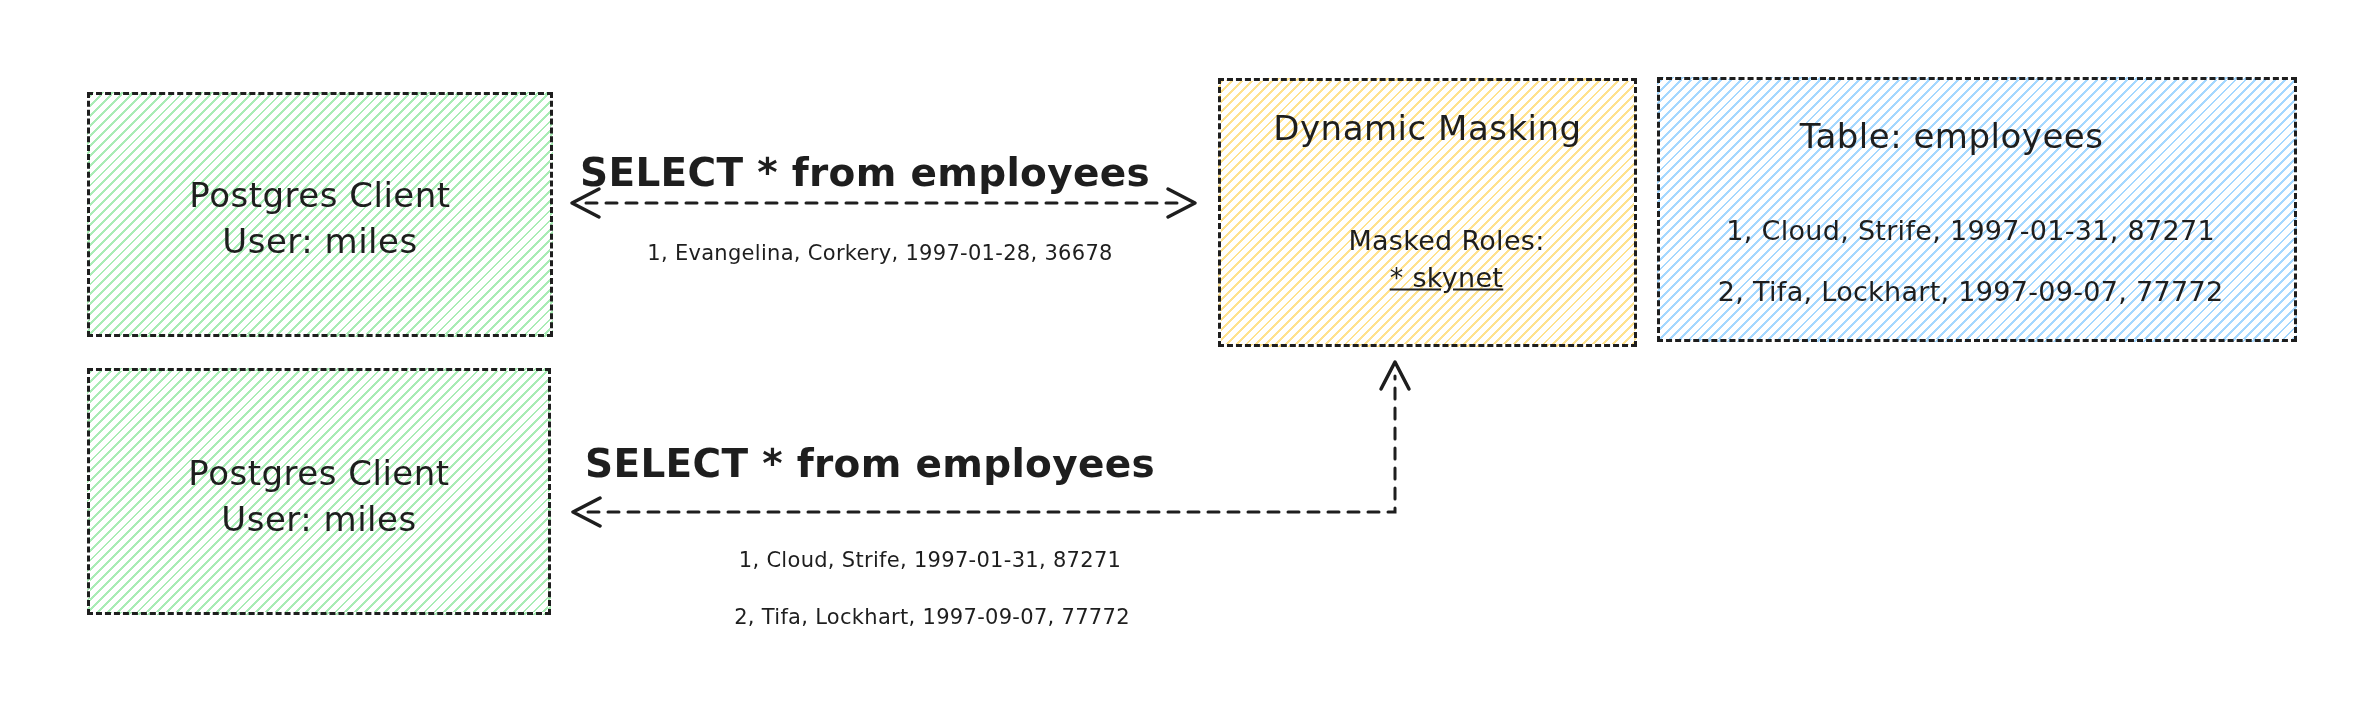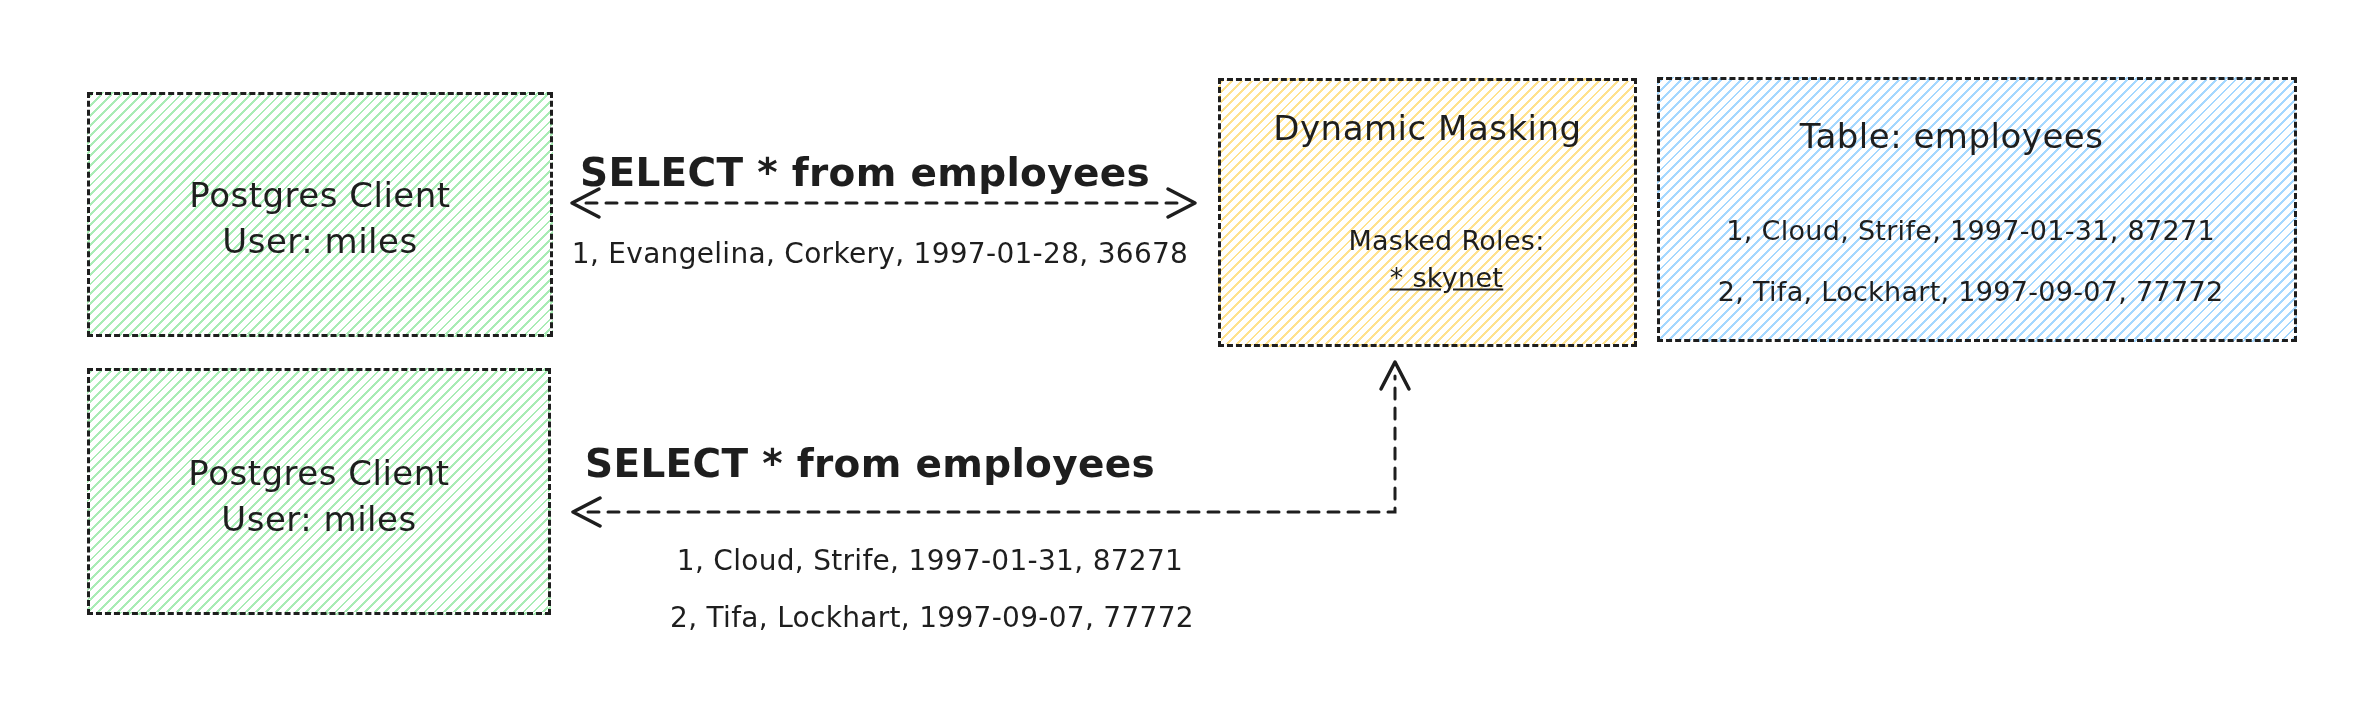--- a/index.html
+++ b/index.html
@@ -42,21 +42,21 @@
   }
   .body-text {
     font-size: 27px;
     letter-spacing: 0.3px;
     margin-left: 19px;
   }
   .flow-label {
     position: absolute;
     transform: translate(-50%, -50%);
     white-space: nowrap;
-    font-size: 28px;
+    font-size: 21px;
     letter-spacing: 0.3px;
   }
   .flow-query {
     font-size: 39px;
     font-weight: bold;
   }
   .arrows-layer {
     position: absolute;
     left: 0;
     top: 0;

